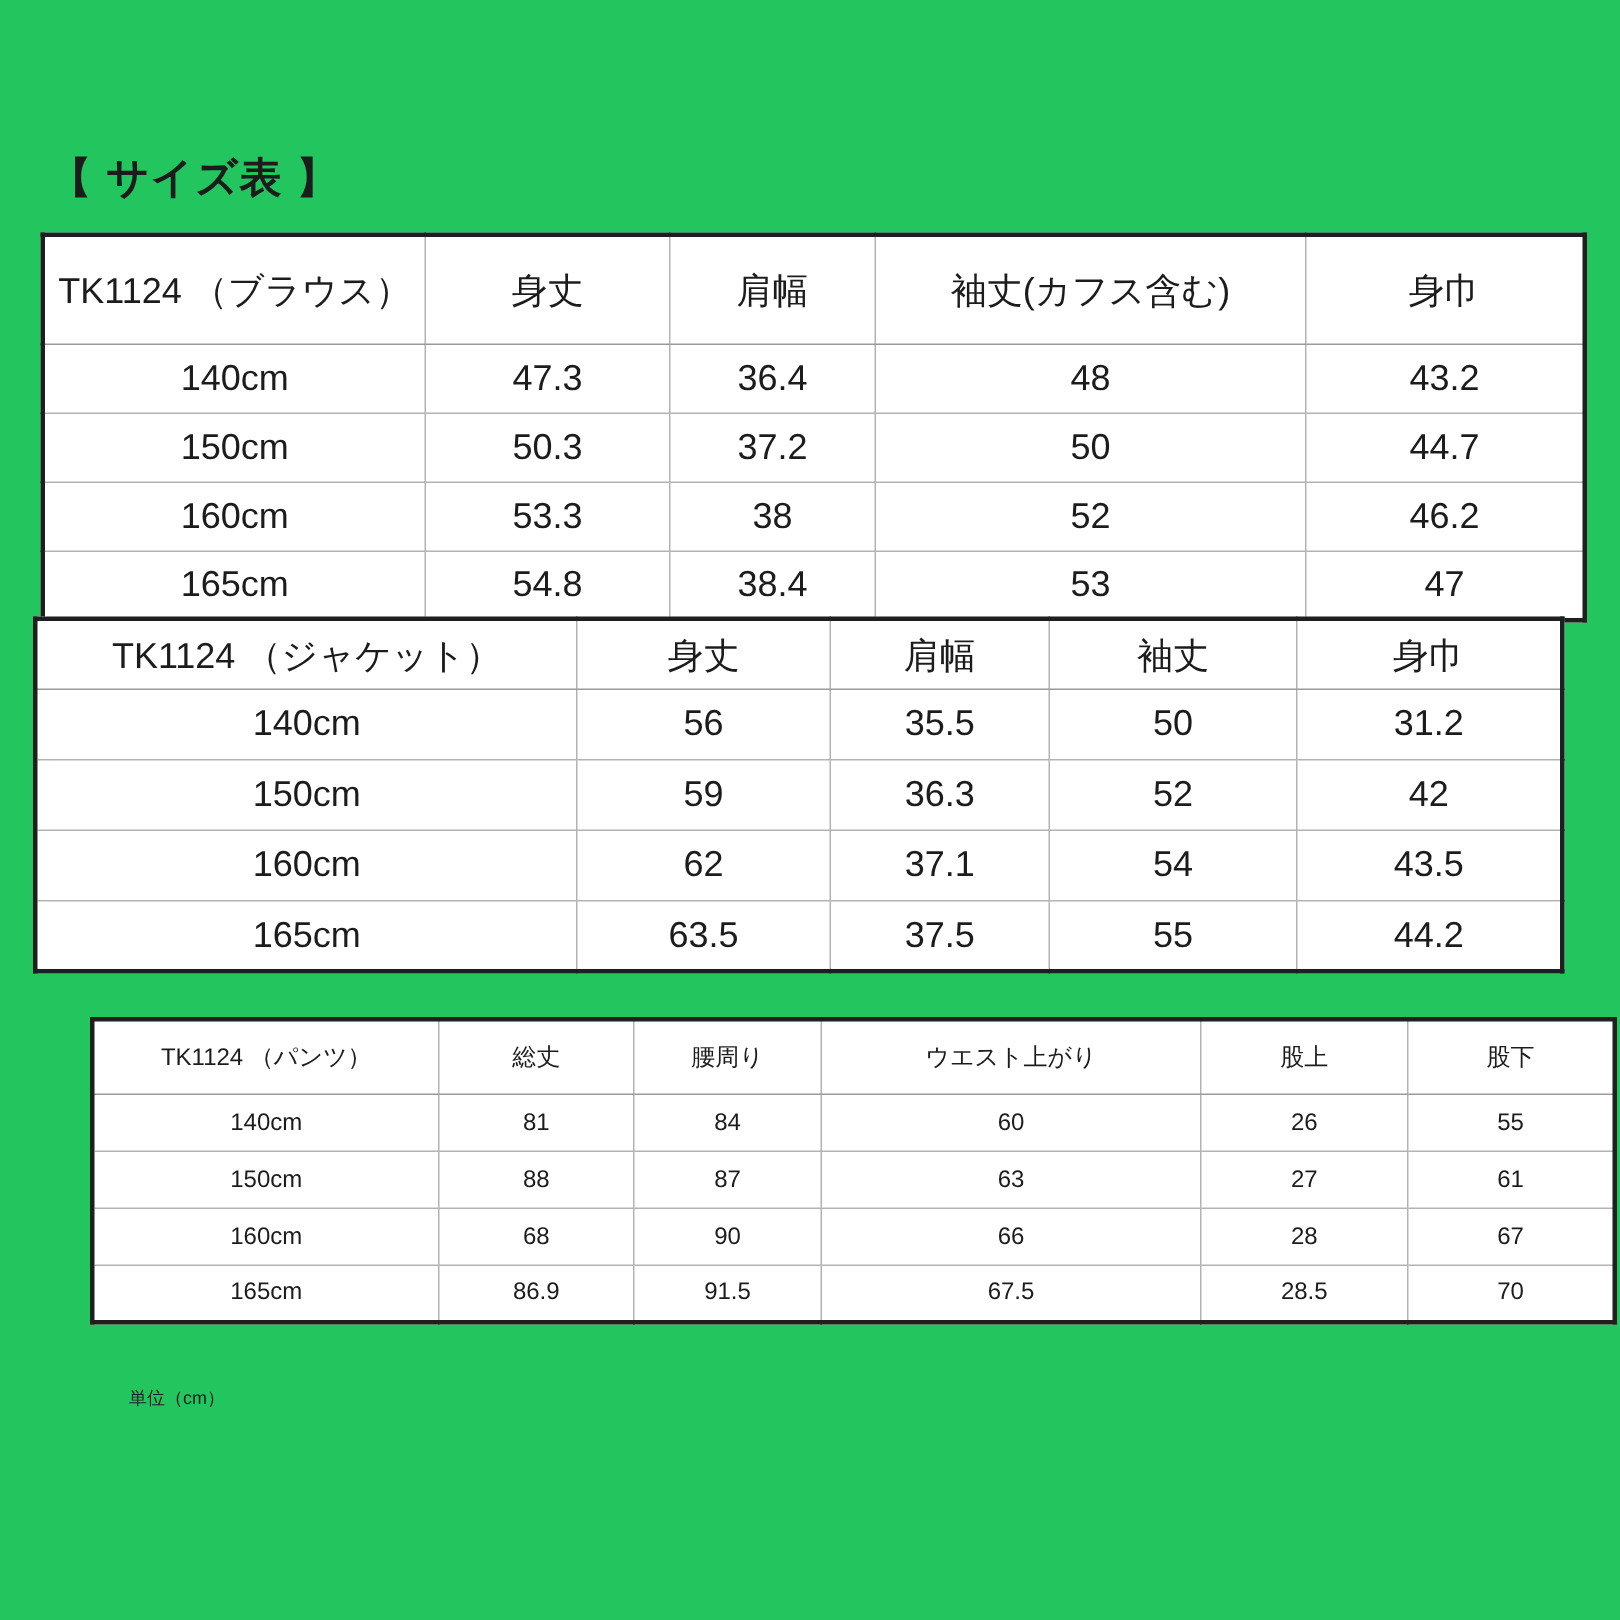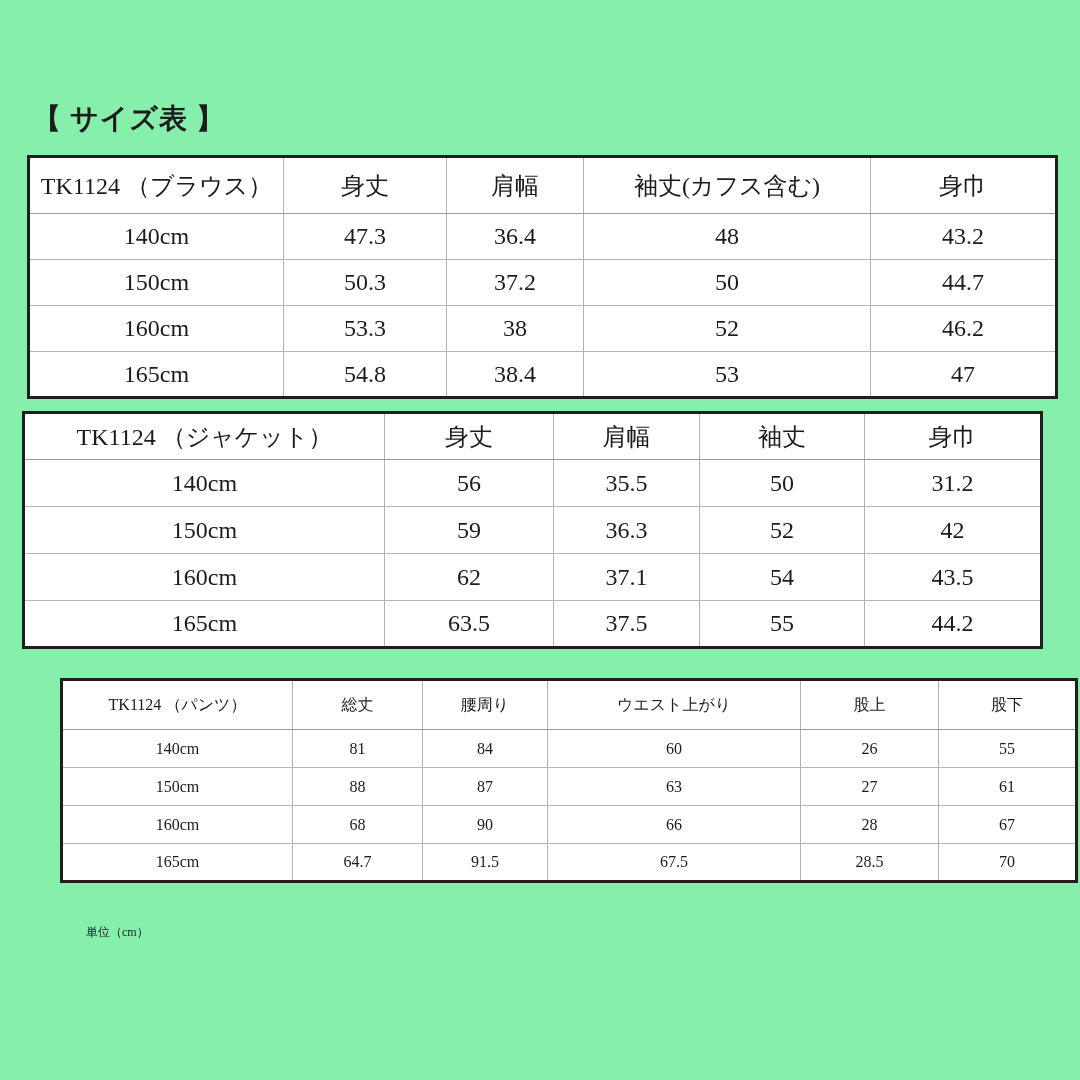--- a/index.html
+++ b/index.html
@@ -4,22 +4,22 @@
 <style>
   html, body {
     margin: 0;
     padding: 0;
     background: #ffffff;
   }
   .canvas {
     position: relative;
     width: 1080px;
     height: 1080px;
-    background: #86efac;
-    font-family: Liberation Serif, serif;
+    background: #22c55e;
+    font-family: Liberation Sans, sans-serif;
     color: #1c1c1c;
     overflow: hidden;
   }
   .page-title {
     position: absolute;
     left: 33px;
     top: 100px;
     font-size: 28px;
     font-weight: bold;
     letter-spacing: 1px;
@@ -40,21 +40,21 @@
     font-weight: normal;
     padding: 0;
     overflow: hidden;
     white-space: nowrap;
   }
   table.size-table thead th {
     border-bottom: 1px solid #9a9a9a;
   }
   
   .t-blouse { left: 27px; top: 155px; width: 1028px; font-size: 24px; }
-  .t-blouse thead tr { height: 57px; }
+  .t-blouse thead tr { height: 73px; }
   .t-blouse tbody tr { height: 46px; }
   
   .t-jacket { left: 22px; top: 411px; width: 1018px; font-size: 24px; }
   .t-jacket thead tr { height: 47px; }
   .t-jacket tbody tr { height: 47px; }
   
   .t-pants { left: 23px; top: 678px; width: 1015px; font-size: 16px; margin-left: 37px; }
   .t-pants thead tr { height: 50px; }
   .t-pants tbody tr { height: 38px; }
 
@@ -211,21 +211,21 @@
       <tr>
         <td>160cm</td>
         <td>68</td>
         <td>90</td>
         <td>66</td>
         <td>28</td>
         <td>67</td>
       </tr>
       <tr>
         <td>165cm</td>
-        <td>64.7</td>
+        <td>86.9</td>
         <td>91.5</td>
         <td>67.5</td>
         <td>28.5</td>
         <td>70</td>
       </tr>
     </tbody>
   </table>
 
   <div class="unit-note">単位（cm）</div>
 

